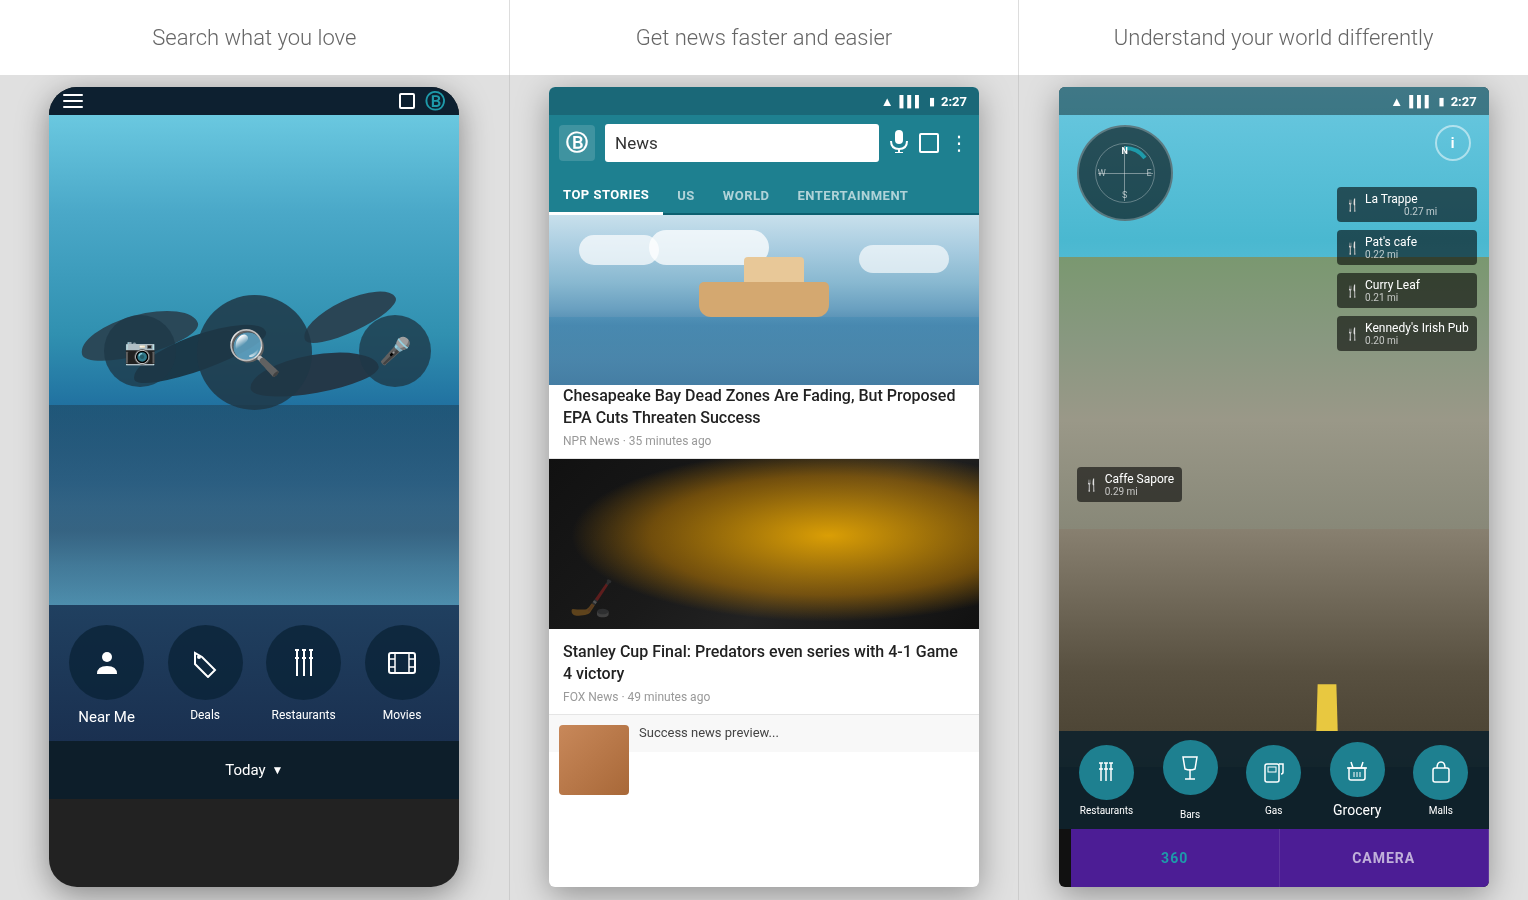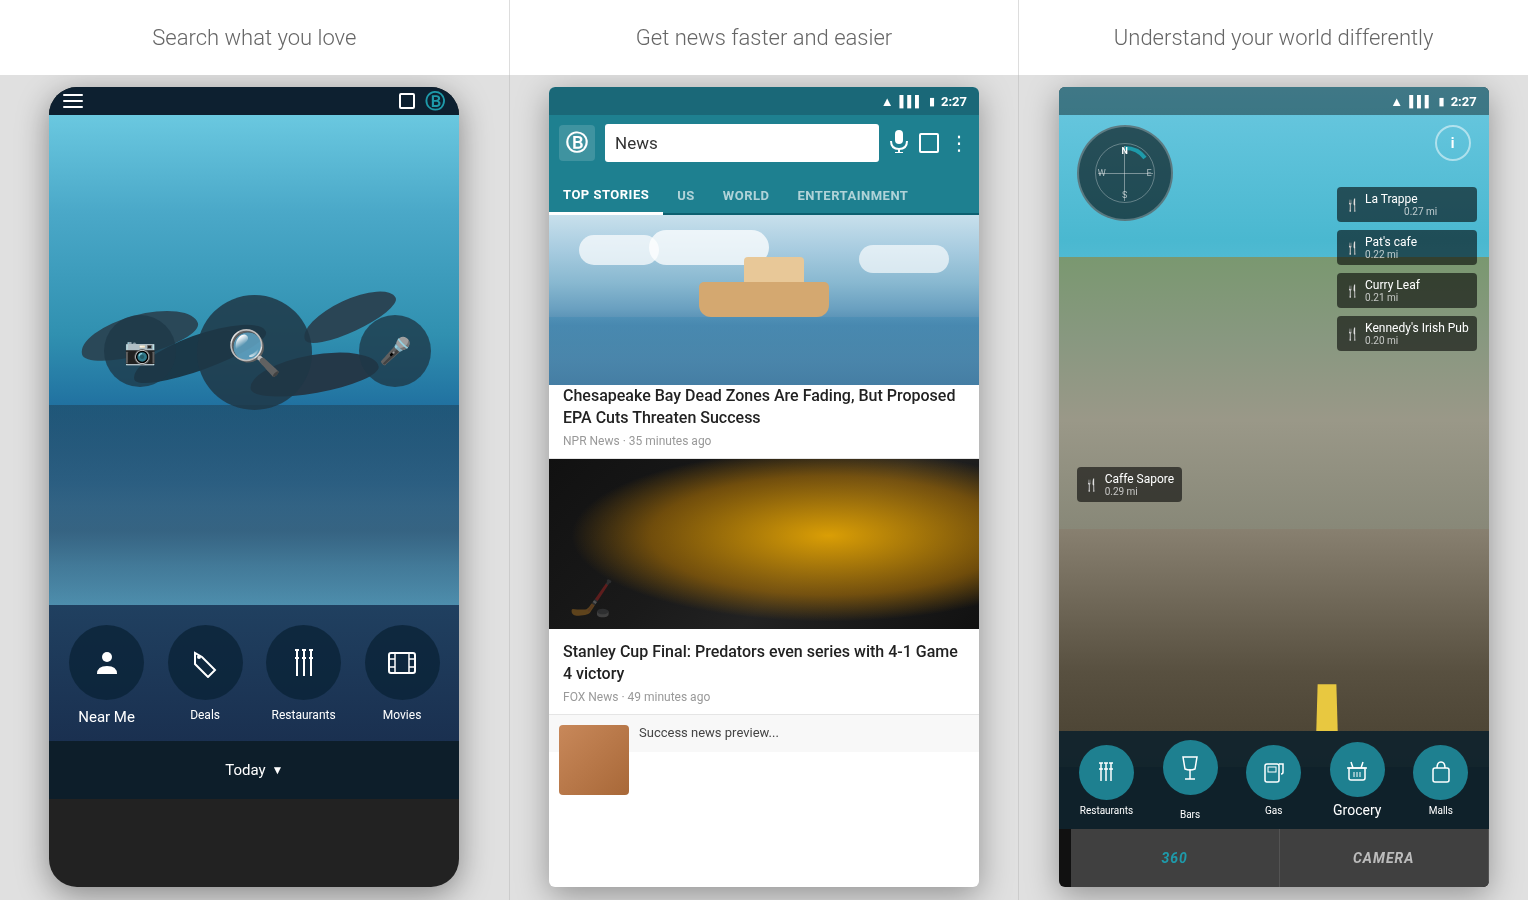--- a/index.html
+++ b/index.html
@@ -448,21 +448,21 @@
               <svg width="24" height="24" viewBox="0 0 24 24">
                 <rect x="4" y="8" width="16" height="14" rx="2" fill="none" stroke="white" stroke-width="1.5"></rect>
                 <path d="M8 8 Q8 2 12 2 Q16 2 16 8" fill="none" stroke="white" stroke-width="1.5"></path>
               </svg>
             </div>
             <span style="color:white; font-size:10px;">Malls</span>
           </div>
 
         </div>
 
-        <div style="position:absolute; bottom:0; left:12px; right:0; height:58px; background:#404040; display:flex; z-index:25;font-style:italic;">
+        <div style="position:absolute; bottom:0; left:12px; right:0; height:58px; background:#4c1d95; display:flex; z-index:25;">
           <div style="flex:1; display:flex; align-items:center; justify-content:center; cursor:pointer;">
             <span style="color:#1e9aaa; font-size:14px; font-weight:bold; letter-spacing:1px;">360</span>
           </div>
           <div style="flex:1; display:flex; align-items:center; justify-content:center; cursor:pointer; border-left:1px solid rgba(255,255,255,0.1); border-right:1px solid rgba(255,255,255,0.1);">
             <span style="color:rgba(255,255,255,0.65); font-size:14px; font-weight:bold; letter-spacing:1px;">CAMERA</span>
           </div>
         </div>
 
       </div>
     </div>

